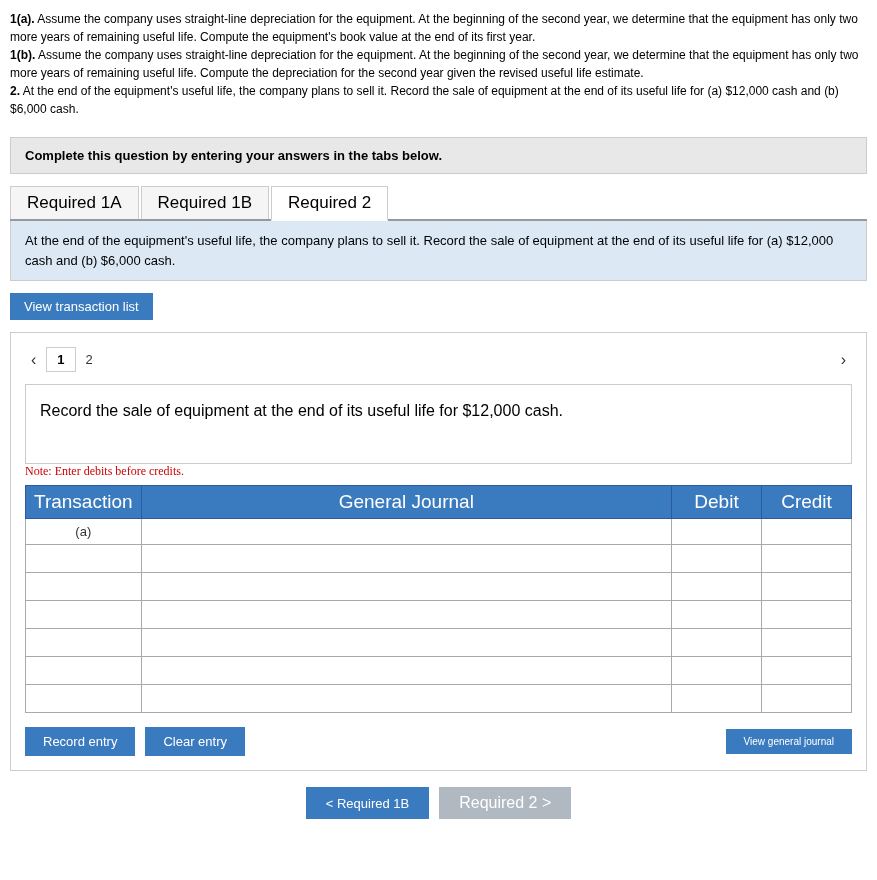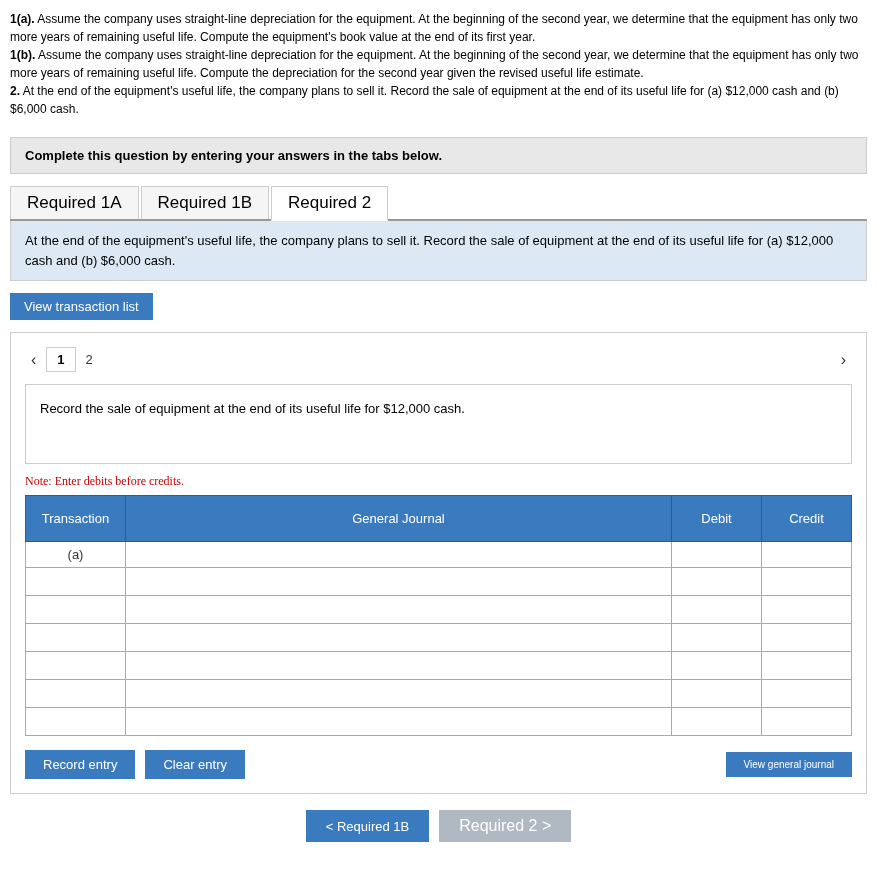--- a/index.html
+++ b/index.html
@@ -96,43 +96,42 @@
       font-weight: bold;
     }
     .page-num-inactive {
       font-size: 13px;
       margin-left: 6px;
       color: #333;
     }
     .instruction-box {
       border: 1px solid #ccc;
       padding: 14px;
-      font-size: 13px;
+      font-size: 16px;
       line-height: 1.5;
-      margin-bottom: 10px;
       min-height: 80px;
     }
     .note-text {
       color: #cc0000;
       font-size: 12px;
       margin-bottom: 6px;
       font-family: Liberation Serif, serif;
     }
     .journal-table {
       width: 100%;
       border-collapse: collapse;
       margin-bottom: 14px;
     }
     .journal-table th {
       background: #3a7abf;
       color: #fff;
       border: 1px solid #2a5a9f;
-      padding: 15px 8px;
+      padding: 5px 8px;
       text-align: center;
-      font-size: 13px;
+      font-size: 19px;
       font-weight: normal;
     }
     .journal-table th.transaction-col {
       width: 100px;
     }
     .journal-table th.journal-col {
       width: auto;
     }
     .journal-table th.debit-col,
     .journal-table th.credit-col {

